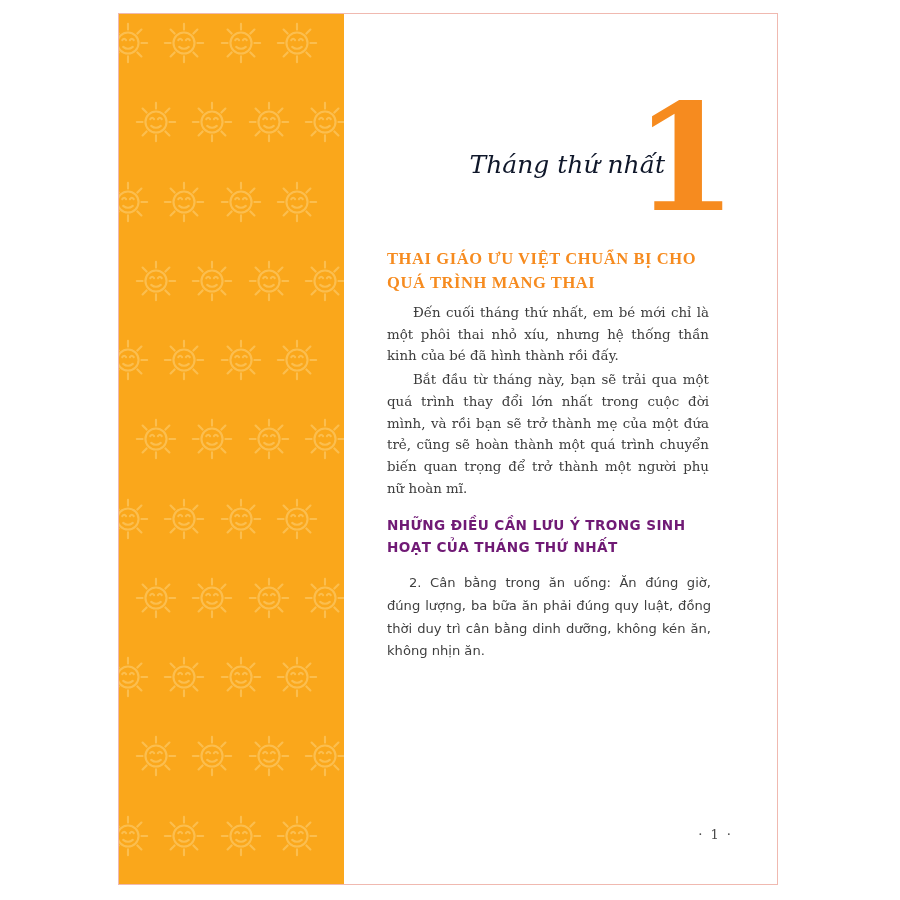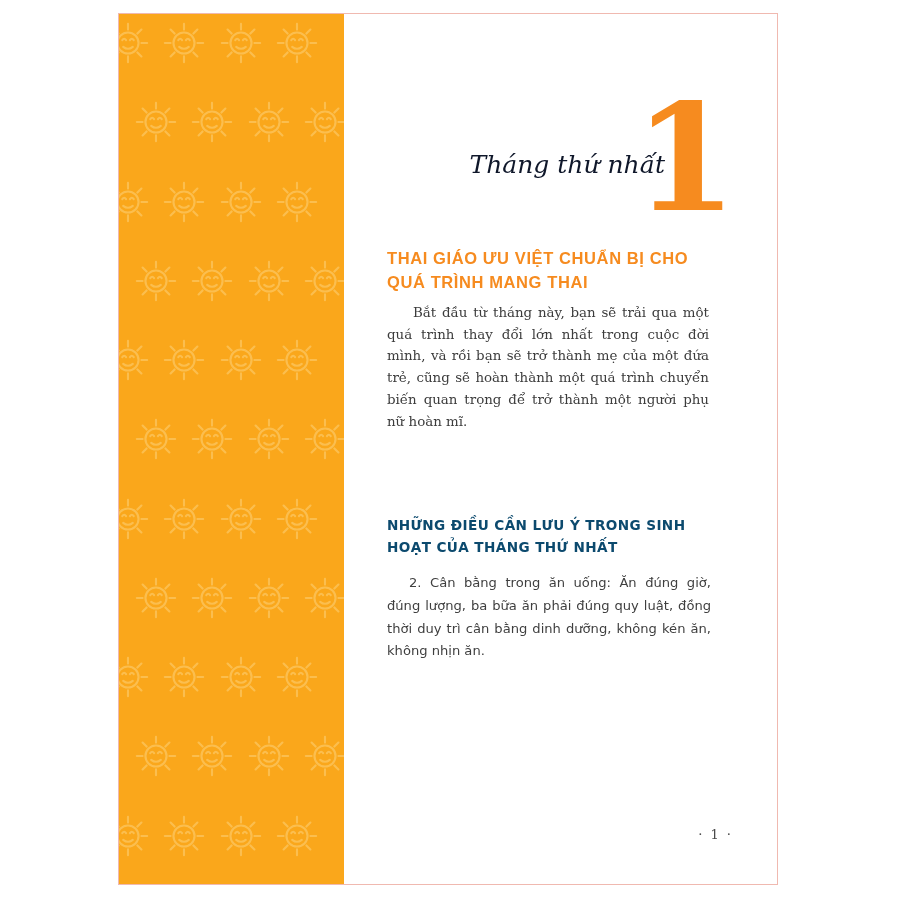--- a/index.html
+++ b/index.html
@@ -93,21 +93,21 @@
     font-size: 25px;
     color: #0f172a;
     white-space: nowrap;
   }
 
   .heading-main {
     position: absolute;
     left: 40px;
     top: 222px;
     width: 330px;
-    font-family: Liberation Sans, sans-serif;
+    font-family: Liberation Serif, serif;
     font-weight: 700;
     font-size: 16.5px;
     line-height: 1.45;
     letter-spacing: 0.6px;
     color: #f68b1f;
     text-transform: uppercase;
   }
 
   .body-block {
     position: absolute;
@@ -128,21 +128,21 @@
   .heading-sub {
     position: absolute;
     left: 40px;
     top: 490px;
     width: 330px;
     font-family: "DejaVu Sans", sans-serif;
     font-weight: 700;
     font-size: 13.6px;
     line-height: 1.6;
     letter-spacing: 0.4px;
-    color: #0c4a6e;
+    color: #701a75;
     text-transform: uppercase;
   }
 
   .list-block {
     position: absolute;
     left: 40px;
     top: 558px;
     width: 324px;
     font-family: "DejaVu Sans", sans-serif;
     font-size: 13.1px;
@@ -574,20 +574,21 @@
 
   <div class="content">
 
     <div class="big-number">1</div>
 
     <div class="script-title">Tháng thứ nhất</div>
 
     <h1 class="heading-main">THAI GIÁO ƯU VIỆT CHUẨN BỊ CHO QUÁ TRÌNH MANG THAI</h1>
 
     <div class="body-block">
+      <p>Đến cuối tháng thứ nhất, em bé mới chỉ là một phôi thai nhỏ xíu, nhưng hệ thống thần kinh của bé đã hình thành rồi đấy.</p>
       <p>Bắt đầu từ tháng này, bạn sẽ trải qua một quá trình thay đổi lớn nhất trong cuộc đời mình, và rồi bạn sẽ trở thành mẹ của một đứa trẻ, cũng sẽ hoàn thành một quá trình chuyển biến quan trọng để trở thành một người phụ nữ hoàn mĩ.</p>
     </div>
 
     <h2 class="heading-sub">NHỮNG ĐIỀU CẦN LƯU Ý TRONG SINH HOẠT CỦA THÁNG THỨ NHẤT</h2>
 
     <div class="list-block">
       <p>2. Cân bằng trong ăn uống: Ăn đúng giờ, đúng lượng, ba bữa ăn phải đúng quy luật, đồng thời duy trì cân bằng dinh dưỡng, không kén ăn, không nhịn ăn.</p>
     </div>
 
     <div class="page-number">· 1 ·</div>

